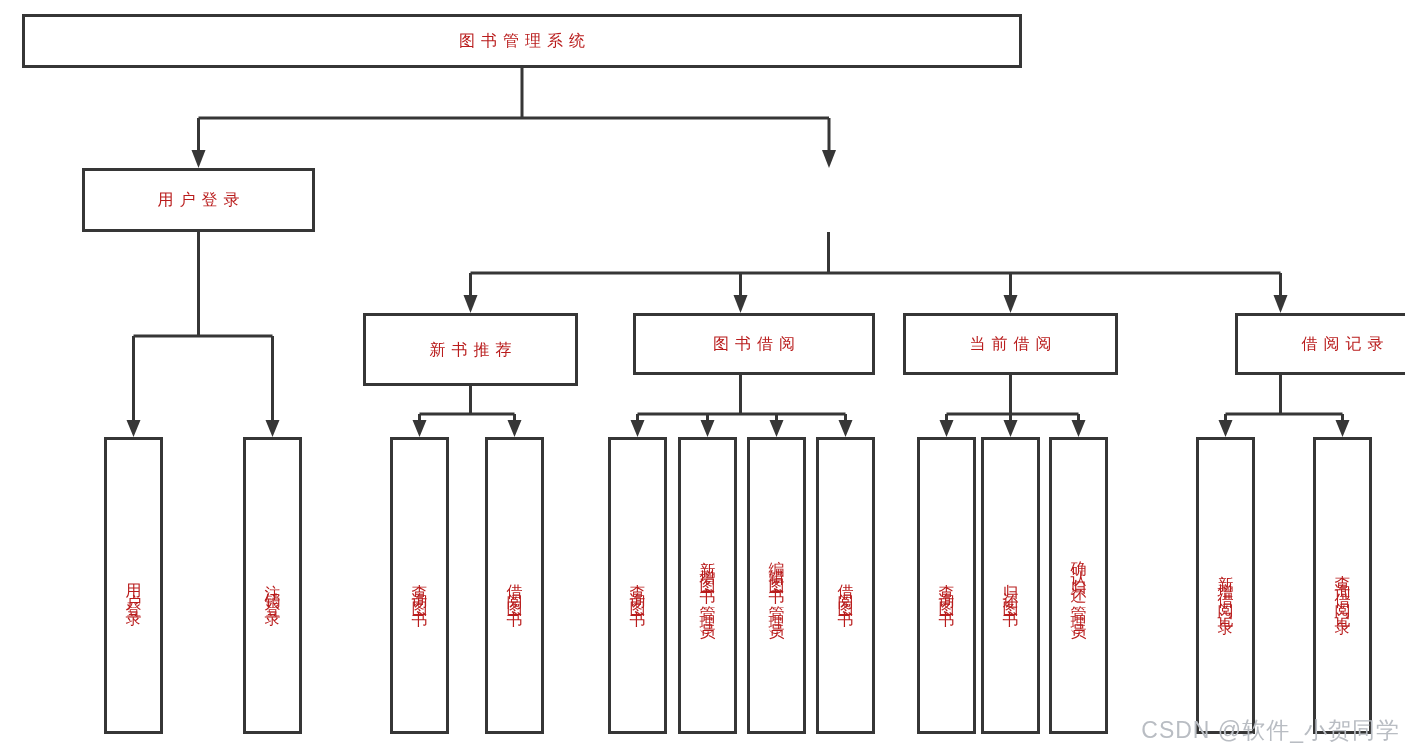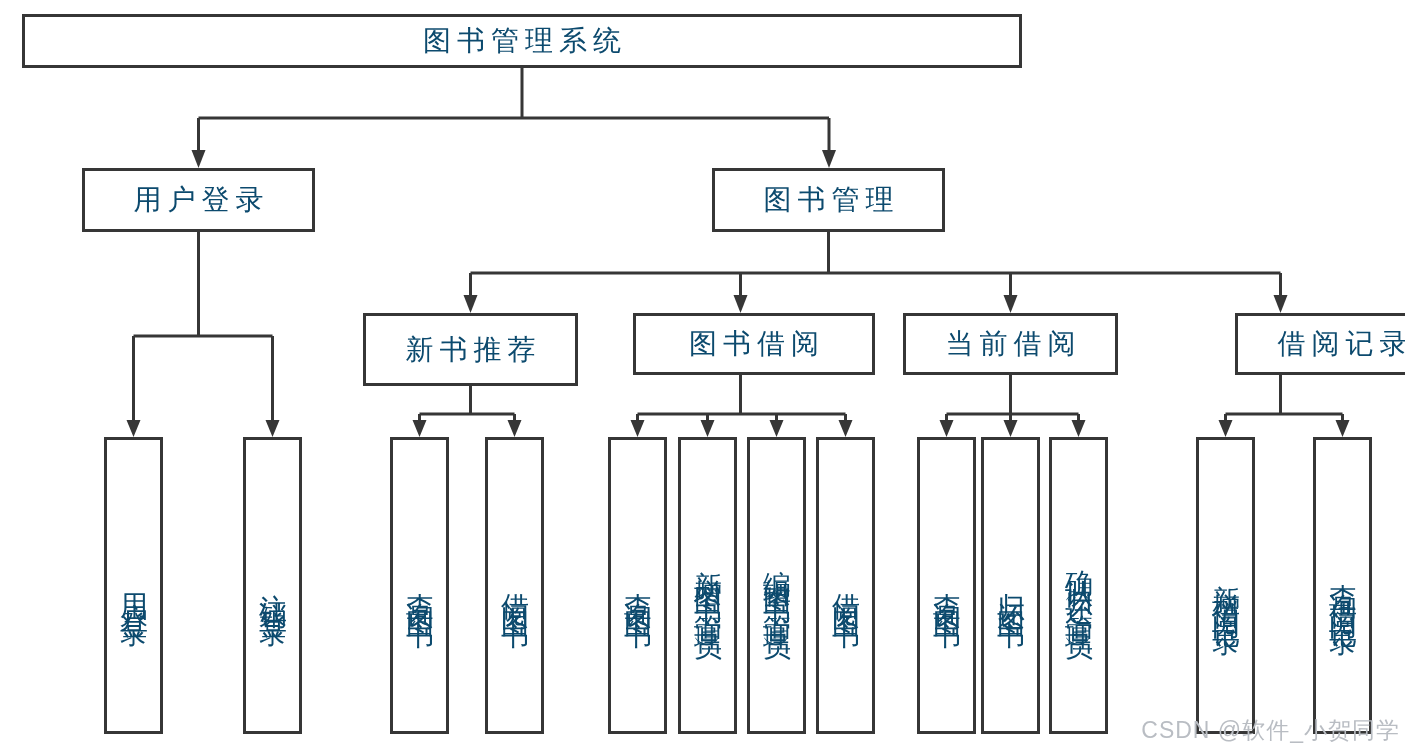--- a/index.html
+++ b/index.html
@@ -14,22 +14,22 @@
   .connectors {
     position: absolute;
     left: 0; top: 0;
     width: 1405px; height: 747px;
   }
   .node {
     position: absolute;
     box-sizing: border-box;
     border: 3px solid #363636;
     background: #ffffff;
-    color: #0c4a6e;
-    font-size: 28px;
+    color: #b91c1c;
+    font-size: 16px;
     display: flex;
     align-items: center;
     justify-content: center;
     line-height: 1;
   }
   .h { letter-spacing: 6px; padding-left: 6px; }
   .v {
     writing-mode: vertical-lr;
     text-orientation: mixed;
     letter-spacing: 9px;
@@ -93,21 +93,20 @@
       <polygon points="1071.5,420 1085.5,420 1078.5,437"></polygon>
 
       <polygon points="1218.5,420 1232.5,420 1225.5,437"></polygon>
       <polygon points="1335.5,420 1349.5,420 1342.5,437"></polygon>
     </g>
   </svg>
 
   <div class="node h" style="left:22px; top:14px; width:1000px; height:54px;">图书管理系统</div>
 
   <div class="node h" style="left:82px; top:168px; width:233px; height:64px;">用户登录</div>
-  <div class="node h" style="left:712px; top:168px; width:233px; height:64px;">图书管理</div>
 
   <div class="node h" style="left:363px; top:313px; width:215px; height:73px;">新书推荐</div>
   <div class="node h" style="left:633px; top:313px; width:242px; height:62px;">图书借阅</div>
   <div class="node h" style="left:903px; top:313px; width:215px; height:62px;">当前借阅</div>
   <div class="node h" style="left:1235px; top:313px; width:215px; height:62px;">借阅记录</div>
 
   <div class="node v" style="left:104px; top:437px; width:59px; height:297px;">用户登录</div>
   <div class="node v" style="left:243px; top:437px; width:59px; height:297px;">注销登录</div>
 
   <div class="node v" style="left:390px; top:437px; width:59px; height:297px;">查询图书</div>

